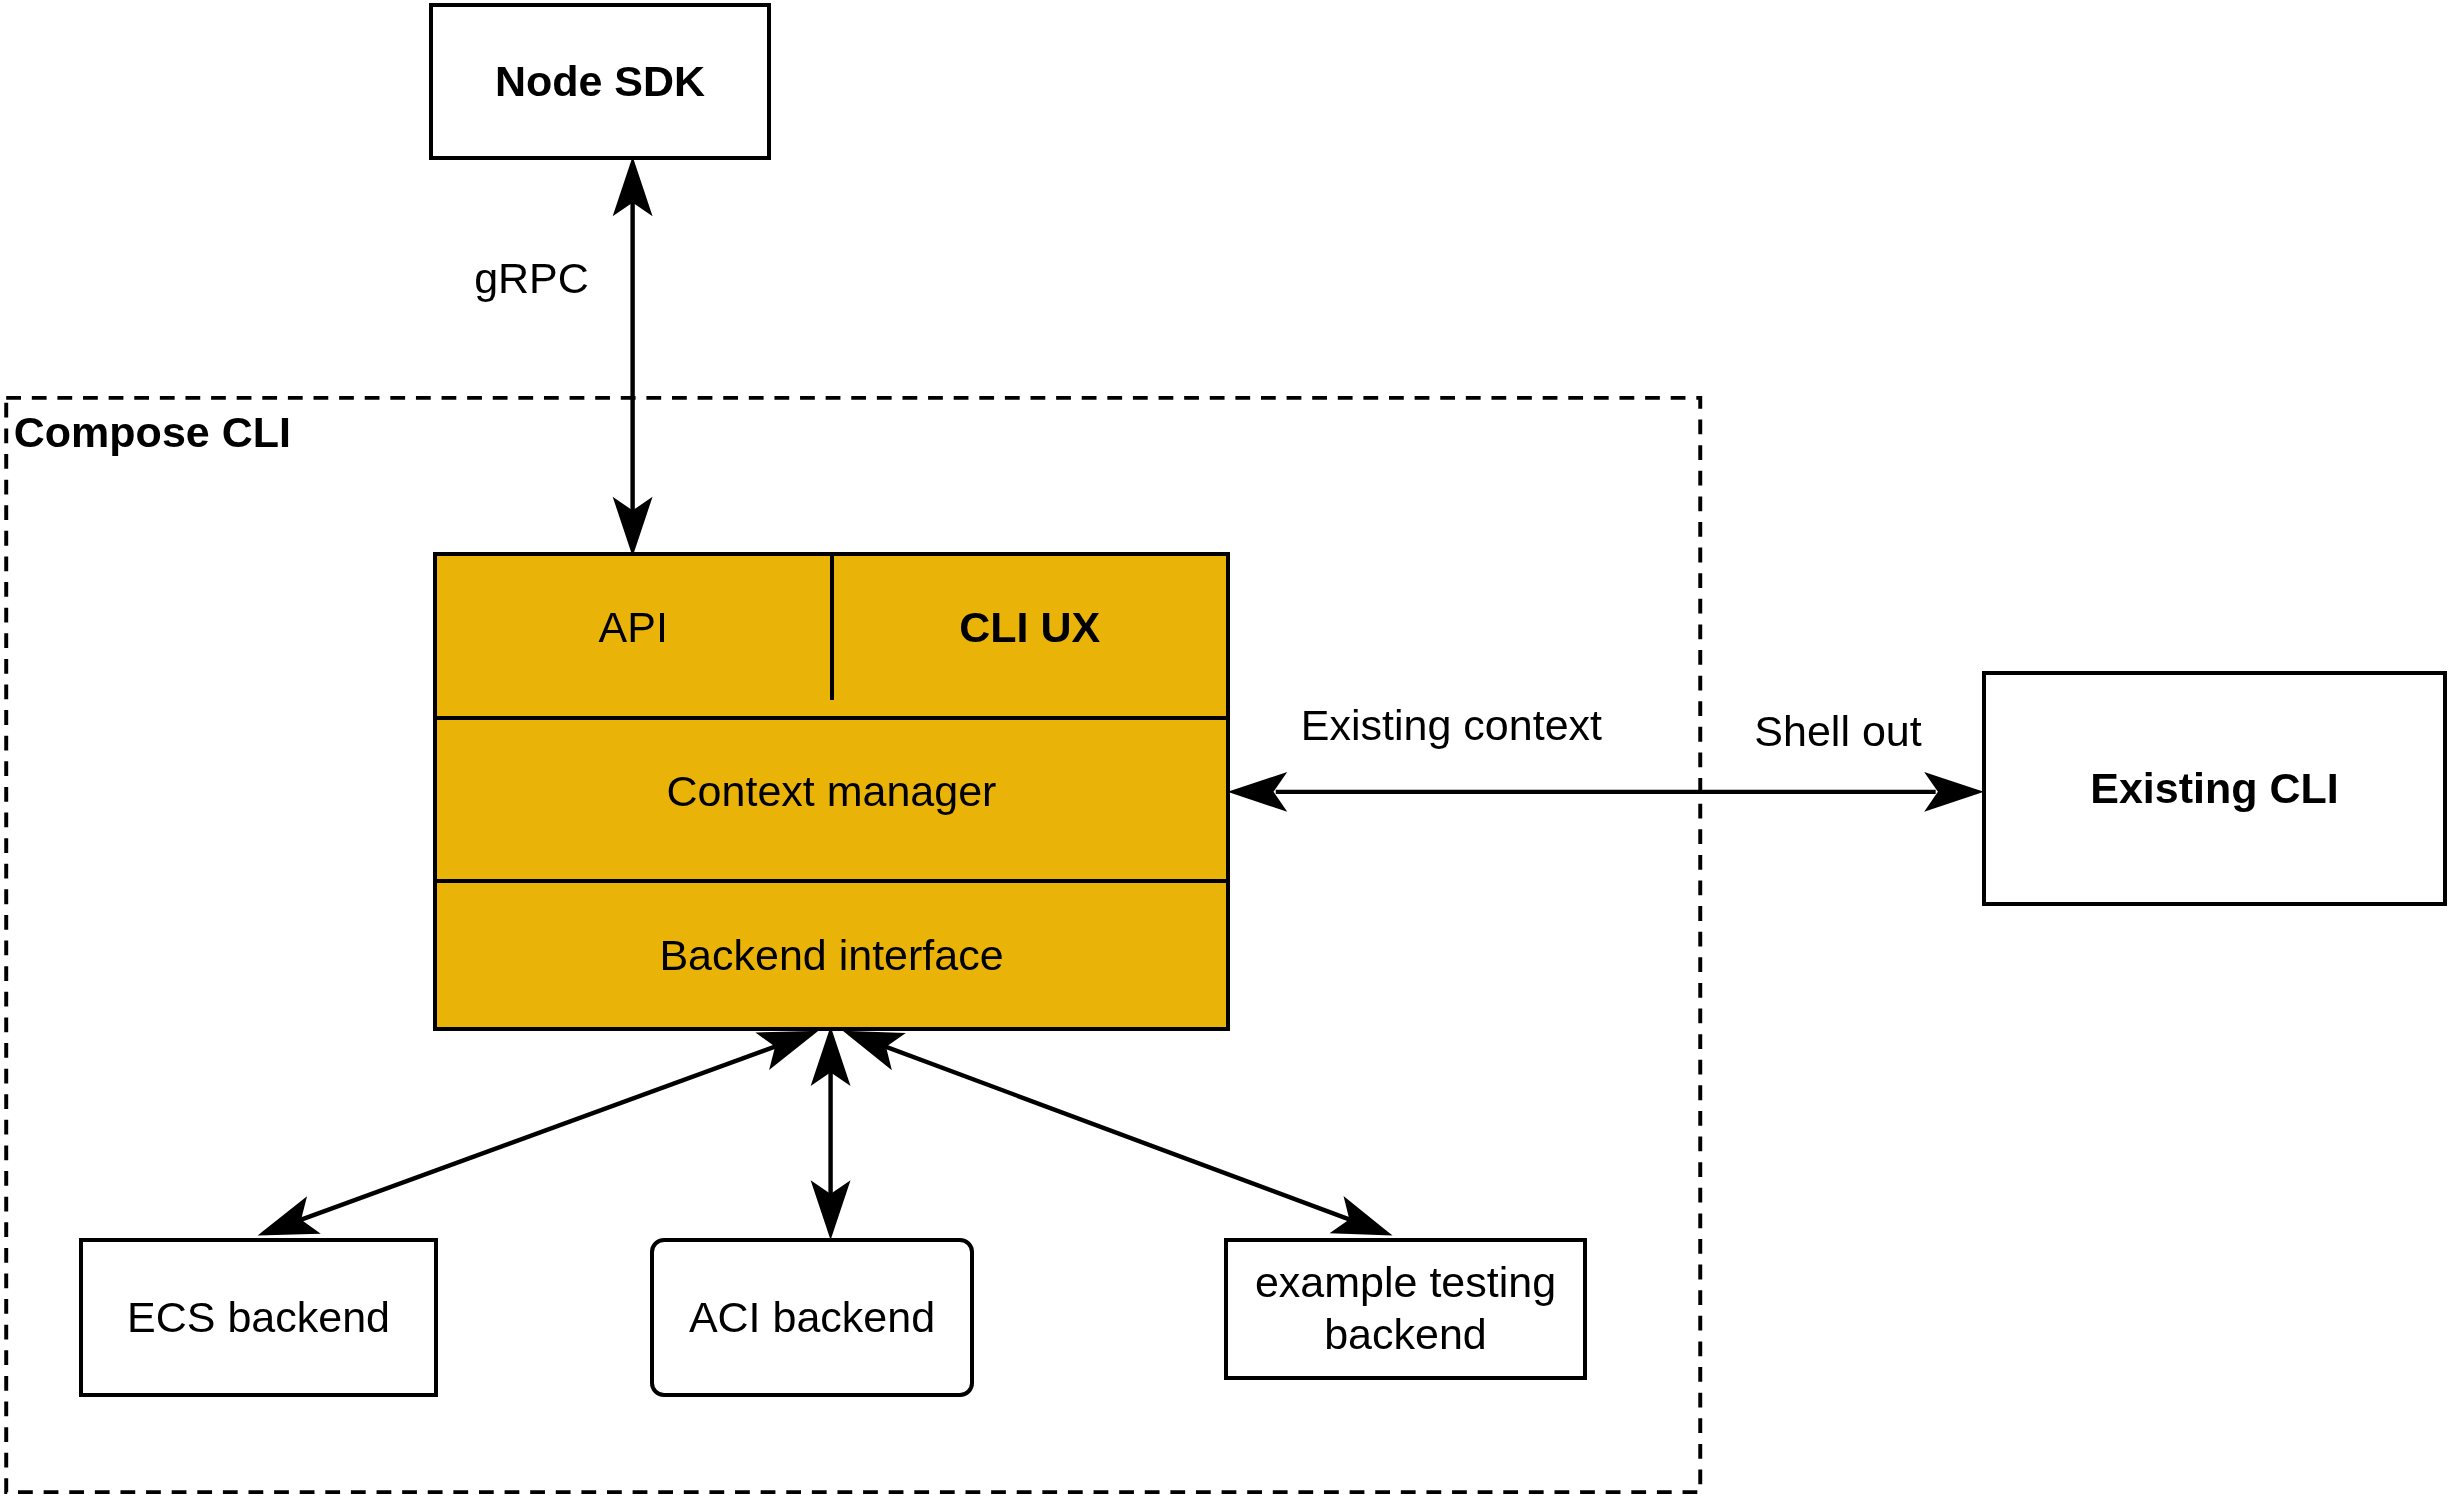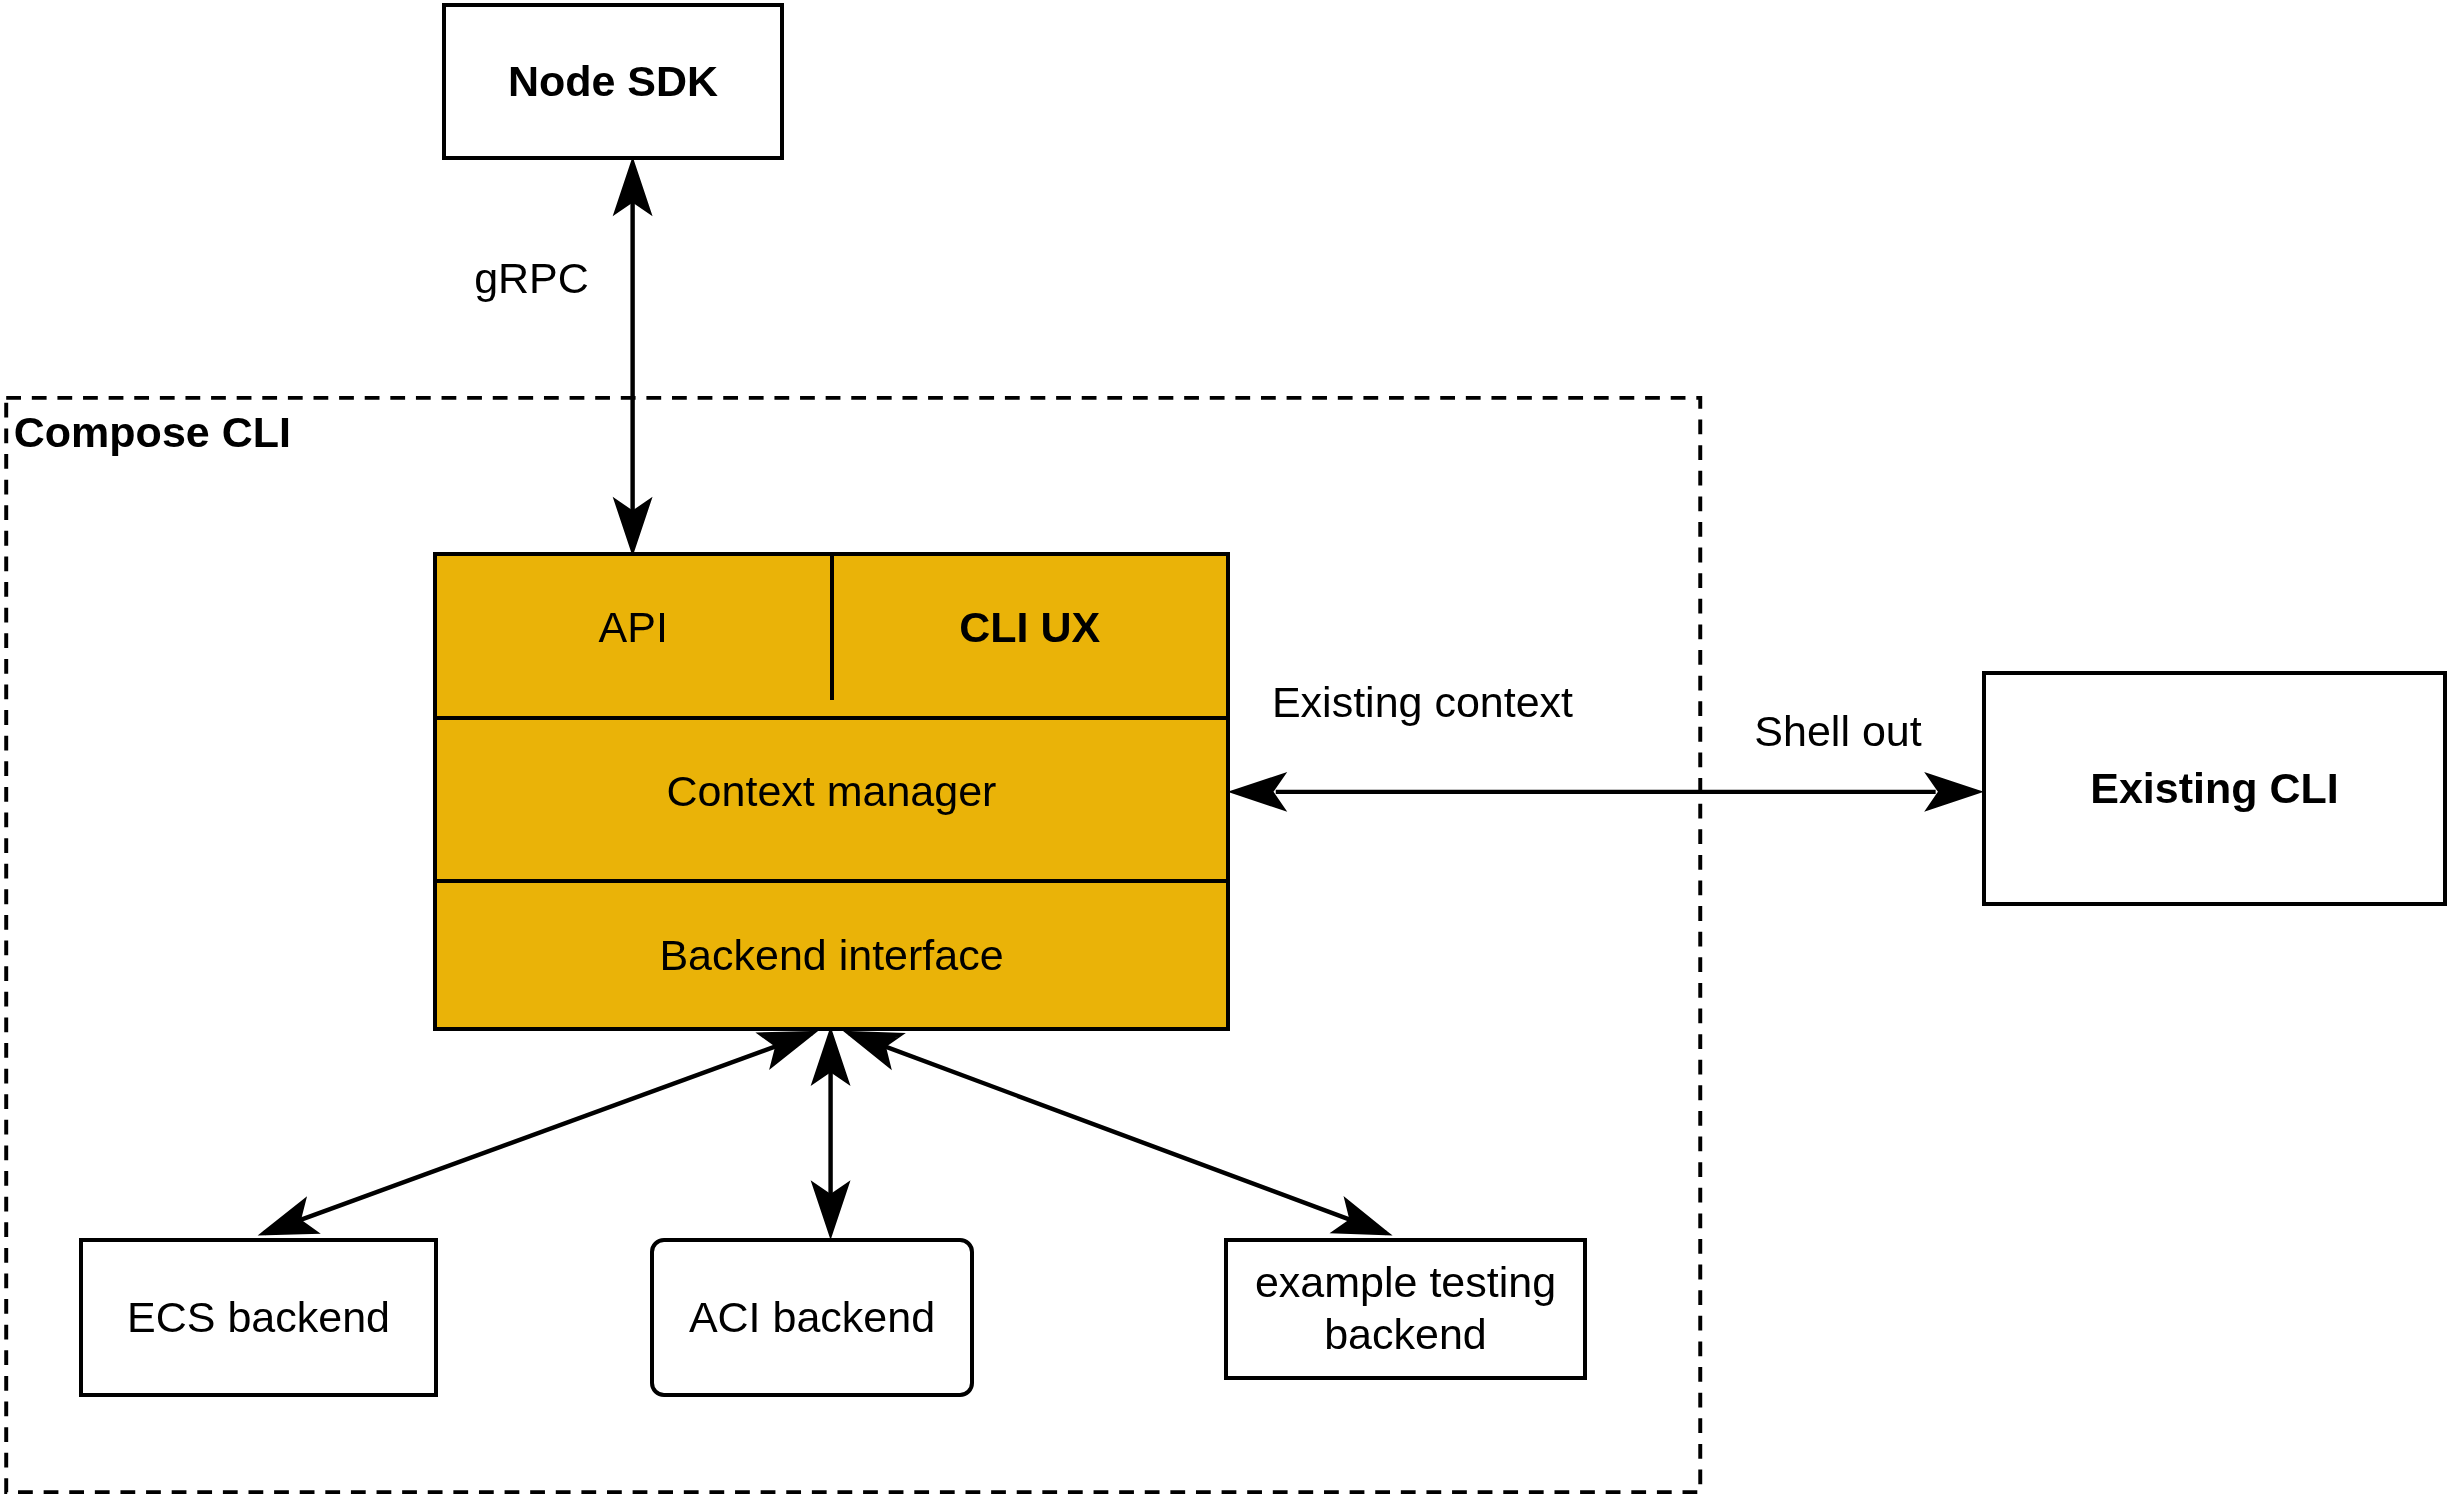--- a/index.html
+++ b/index.html
@@ -32,21 +32,21 @@
     border: 4.9px solid #000000;
     display: flex;
     align-items: center;
     justify-content: center;
     text-align: center;
     font-size: 43px;
     line-height: 1.2;
   }
   .bold { font-weight: bold; }
 
-  .node-sdk        { left: 442px;  top: 3px;    width: 342px; height: 157px; }
+  .node-sdk        { left: 429px;  top: 3px;    width: 342px; height: 157px; }
   .existing-cli    { left: 1982px; top: 671px;  width: 465px; height: 235px; }
   .ecs-backend     { left: 79px;   top: 1238px; width: 359px; height: 159px; }
   .aci-backend     { left: 650px;  top: 1238px; width: 324px; height: 159px; border-radius: 14px; }
   .example-backend { left: 1224px; top: 1238px; width: 363px; height: 142px; padding: 0 17.7px; }
 
   .stack {
     position: absolute;
     box-sizing: border-box;
     left: 433px;
     top: 552px;
@@ -73,21 +73,21 @@
     font-size: 43px;
   }
   .stack-cell + .stack-cell { border-left: 4.9px solid #000000; font-weight: bold; }
 
   .edge-label {
     position: absolute;
     font-size: 43px;
     white-space: nowrap;
   }
   .grpc-label        { left: 448px;  top: 254px; width: 167px; text-align: center; }
-  .existing-context  { left: 1243px; top: 678px; width: 359px; text-align: center; }
+  .existing-context  { left: 1243px; top: 701px; width: 359px; text-align: right; }
   .shell-out         { left: 1716px; top: 707px; width: 244px; text-align: center; }
   .compose-cli-label {
     position: absolute;
     left: 13.8px;
     top: 408px;
     font-size: 43px;
     font-weight: bold;
   }
 </style>
 </head>

